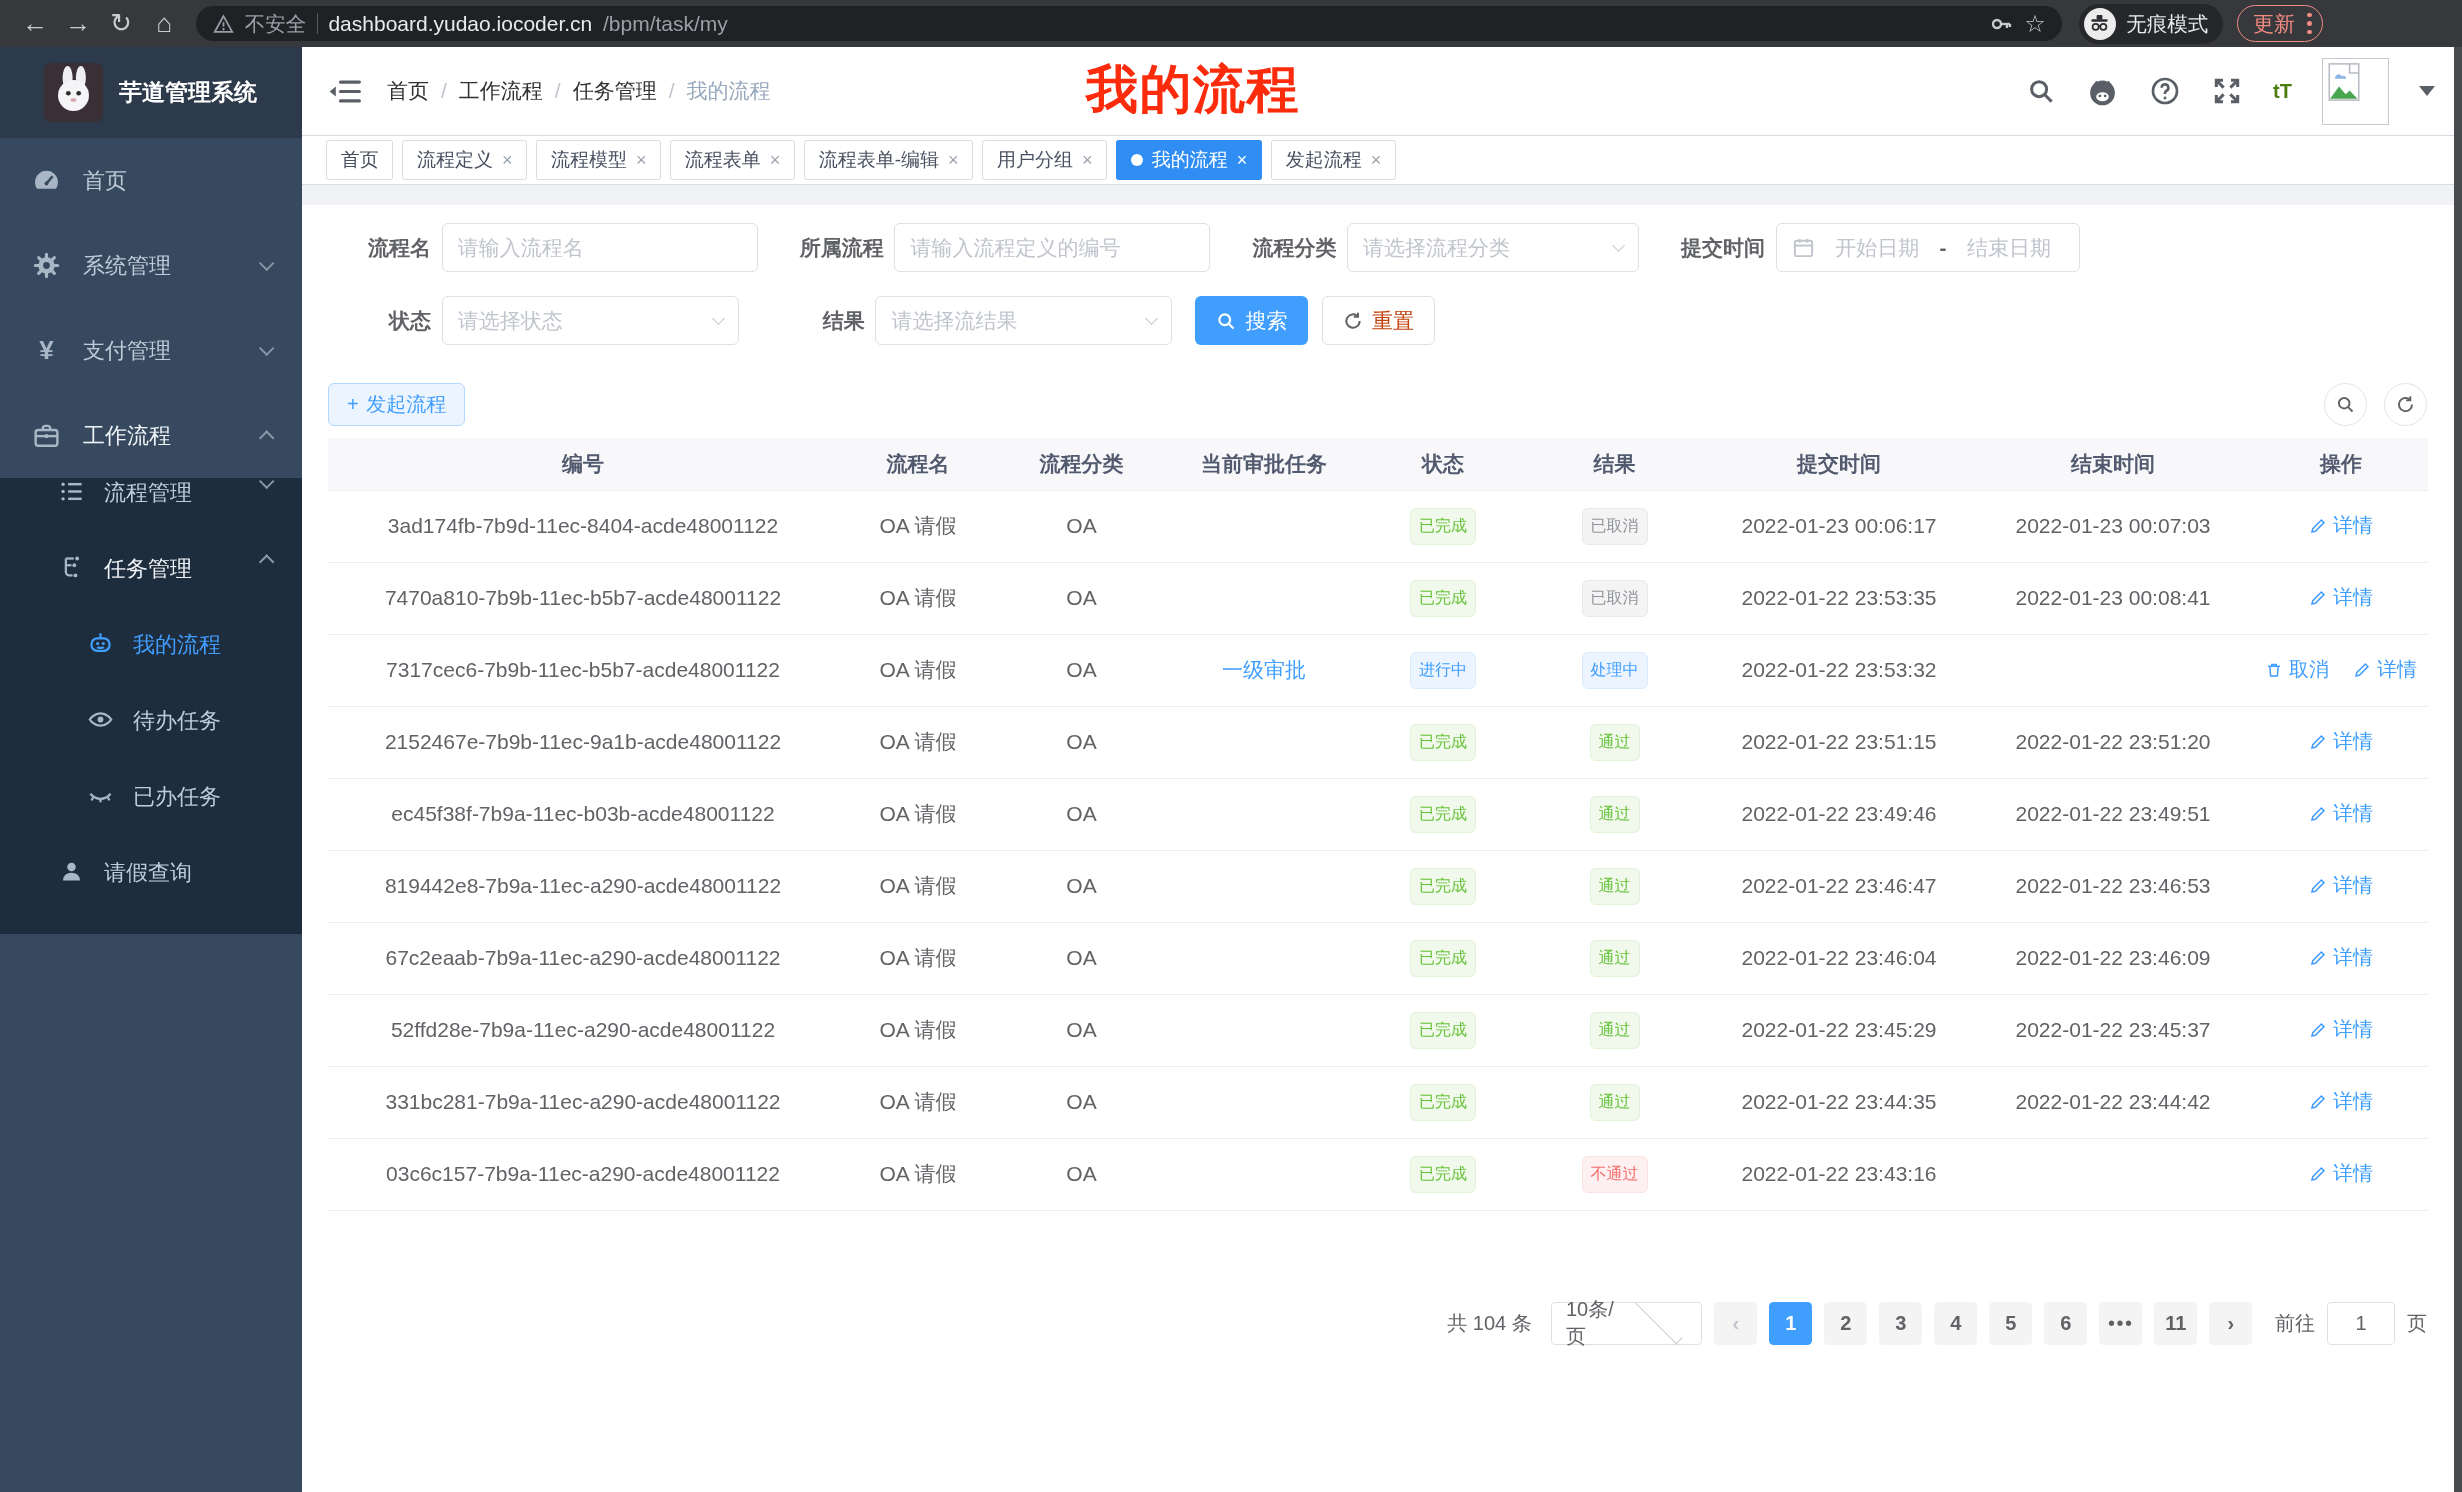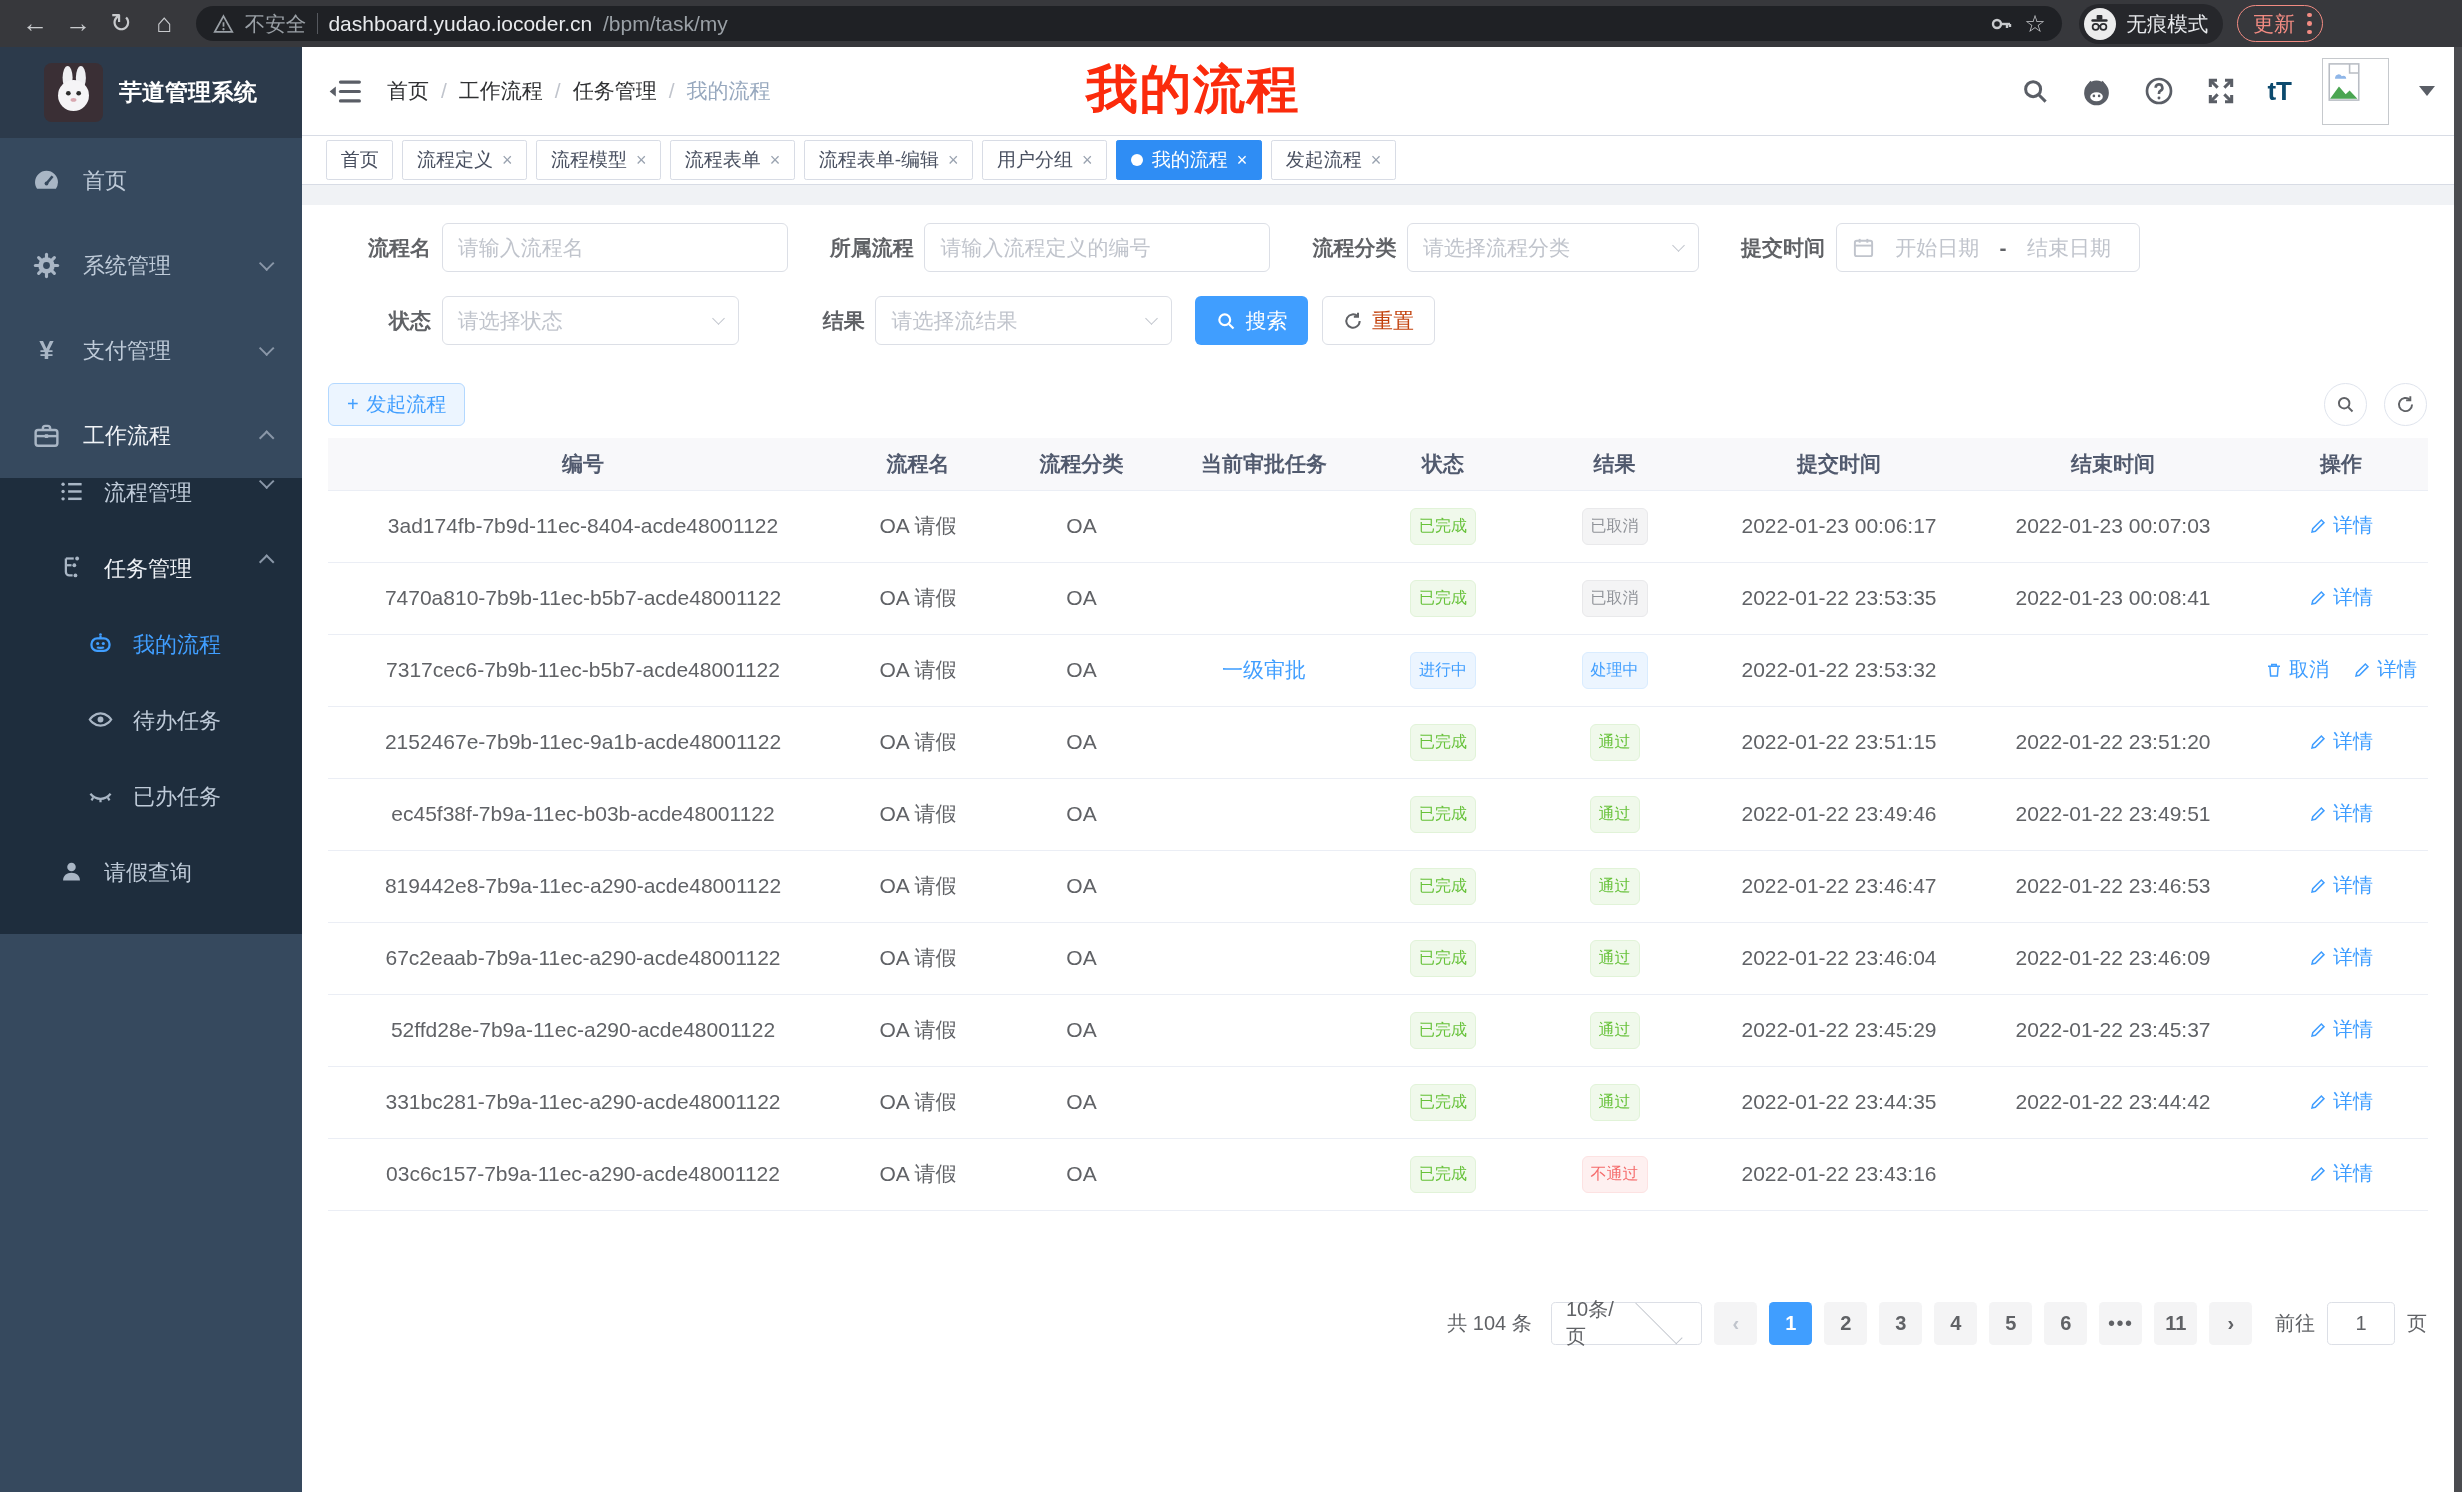--- a/index.html
+++ b/index.html
@@ -49,41 +49,41 @@
 
   
   .navbar{height:88px;display:flex;align-items:center;padding:0 27px;position:relative;background:#fff}
   .hamburger{color:#5a5e66;cursor:pointer}
   .crumbs{margin-left:26px;font-size:21px;display:flex;align-items:center}
   .crumb{color:#303133}
   .crumb.last{color:#97a8be}
   .bc-sep{color:#c0c4cc;margin:0 12px}
   .annotation{position:absolute;left:784px;top:7.6px;font-size:52px;font-weight:700;color:#fb2b0c;letter-spacing:1.5px}
   .nav-right{margin-left:auto;display:flex;align-items:center;gap:30px;color:#5a5e66}
-  .tt{font-size:26px;font-weight:700;color:#0c4a6e}
+  .tt{font-size:20px;font-weight:700;color:#4d7c0f}
   .avatar-box{width:67px;height:67px;border:1.5px solid #c6c9cd;background:#fff;position:relative}
   .avatar-box svg{position:absolute;top:4.6px;left:4.6px}
   .caret-down{width:0;height:0;border-left:8.4px solid transparent;border-right:8.4px solid transparent;border-top:10.7px solid #5a5e66}
 
   
   .tagsbar{height:50px;border-top:0.8px solid #d8dce5;border-bottom:0.8px solid #d8dce5;display:flex;align-items:center;padding:0 24px;gap:9px;background:#fff}
   .tab{height:40px;display:inline-flex;align-items:center;padding:0 13.7px;border:0.8px solid #d8dce5;background:#fff;color:#495060;font-size:19px;gap:9px;border-radius:2.3px;cursor:pointer;white-space:nowrap}
   .tab .x{font-size:18px;color:#9aa3b0}
   .tab.active{background:#2f8df4;border-color:#2f8df4;color:#fff}
   .tab.active .x{color:#fff}
   .tab .dot{width:12px;height:12px;border-radius:50%;background:#fff;flex:none}
   .gray-gap{height:20px;background:#f0f2f5}
 
   
   .content{flex:1;padding:18px 35px 0 26px;background:#fff;position:relative}
   .frow{display:flex;align-items:center;height:49px;margin-bottom:24px}
   .flabel{width:103px;text-align:right;margin-right:10.7px;font-size:21px;color:#606266;font-weight:600;flex:none}
   .flabel.ml{margin-left:23px}
   .tinput,.tselect,.trange{height:49px;border:0.8px solid #dcdfe6;border-radius:6px;font-size:21px;color:#606266;background:#fff}
-  .tinput{width:346px;padding:14px 15px}
+  .tinput{width:316px;padding:14px 15px}
   .tinput::placeholder{color:#c0c4cc}
   .tselect{width:297px;display:flex;align-items:center;padding:0 15px;cursor:pointer}
   .tselect.w384{width:292px}
   .tselect .ph{color:#c0c4cc;flex:1}
   .sel-caret{width:9px;height:9px;border-right:1.5px solid #c0c4cc;border-bottom:1.5px solid #c0c4cc;transform:rotate(45deg);margin-top:-4.6px}
   .trange{width:304px;display:flex;align-items:center;padding:0 15px;gap:7.6px;cursor:pointer}
   .trange .ph{color:#c0c4cc;flex:1;text-align:center}
   .trange .sep{color:#606266;font-weight:600}
   .btn{height:49px;border-radius:6px;font-size:21px;display:inline-flex;align-items:center;justify-content:center;gap:9px;cursor:pointer;border:0.8px solid transparent;padding:0 20px}
   .btn-primary{background:#409eff;color:#fff;margin-left:23px}

